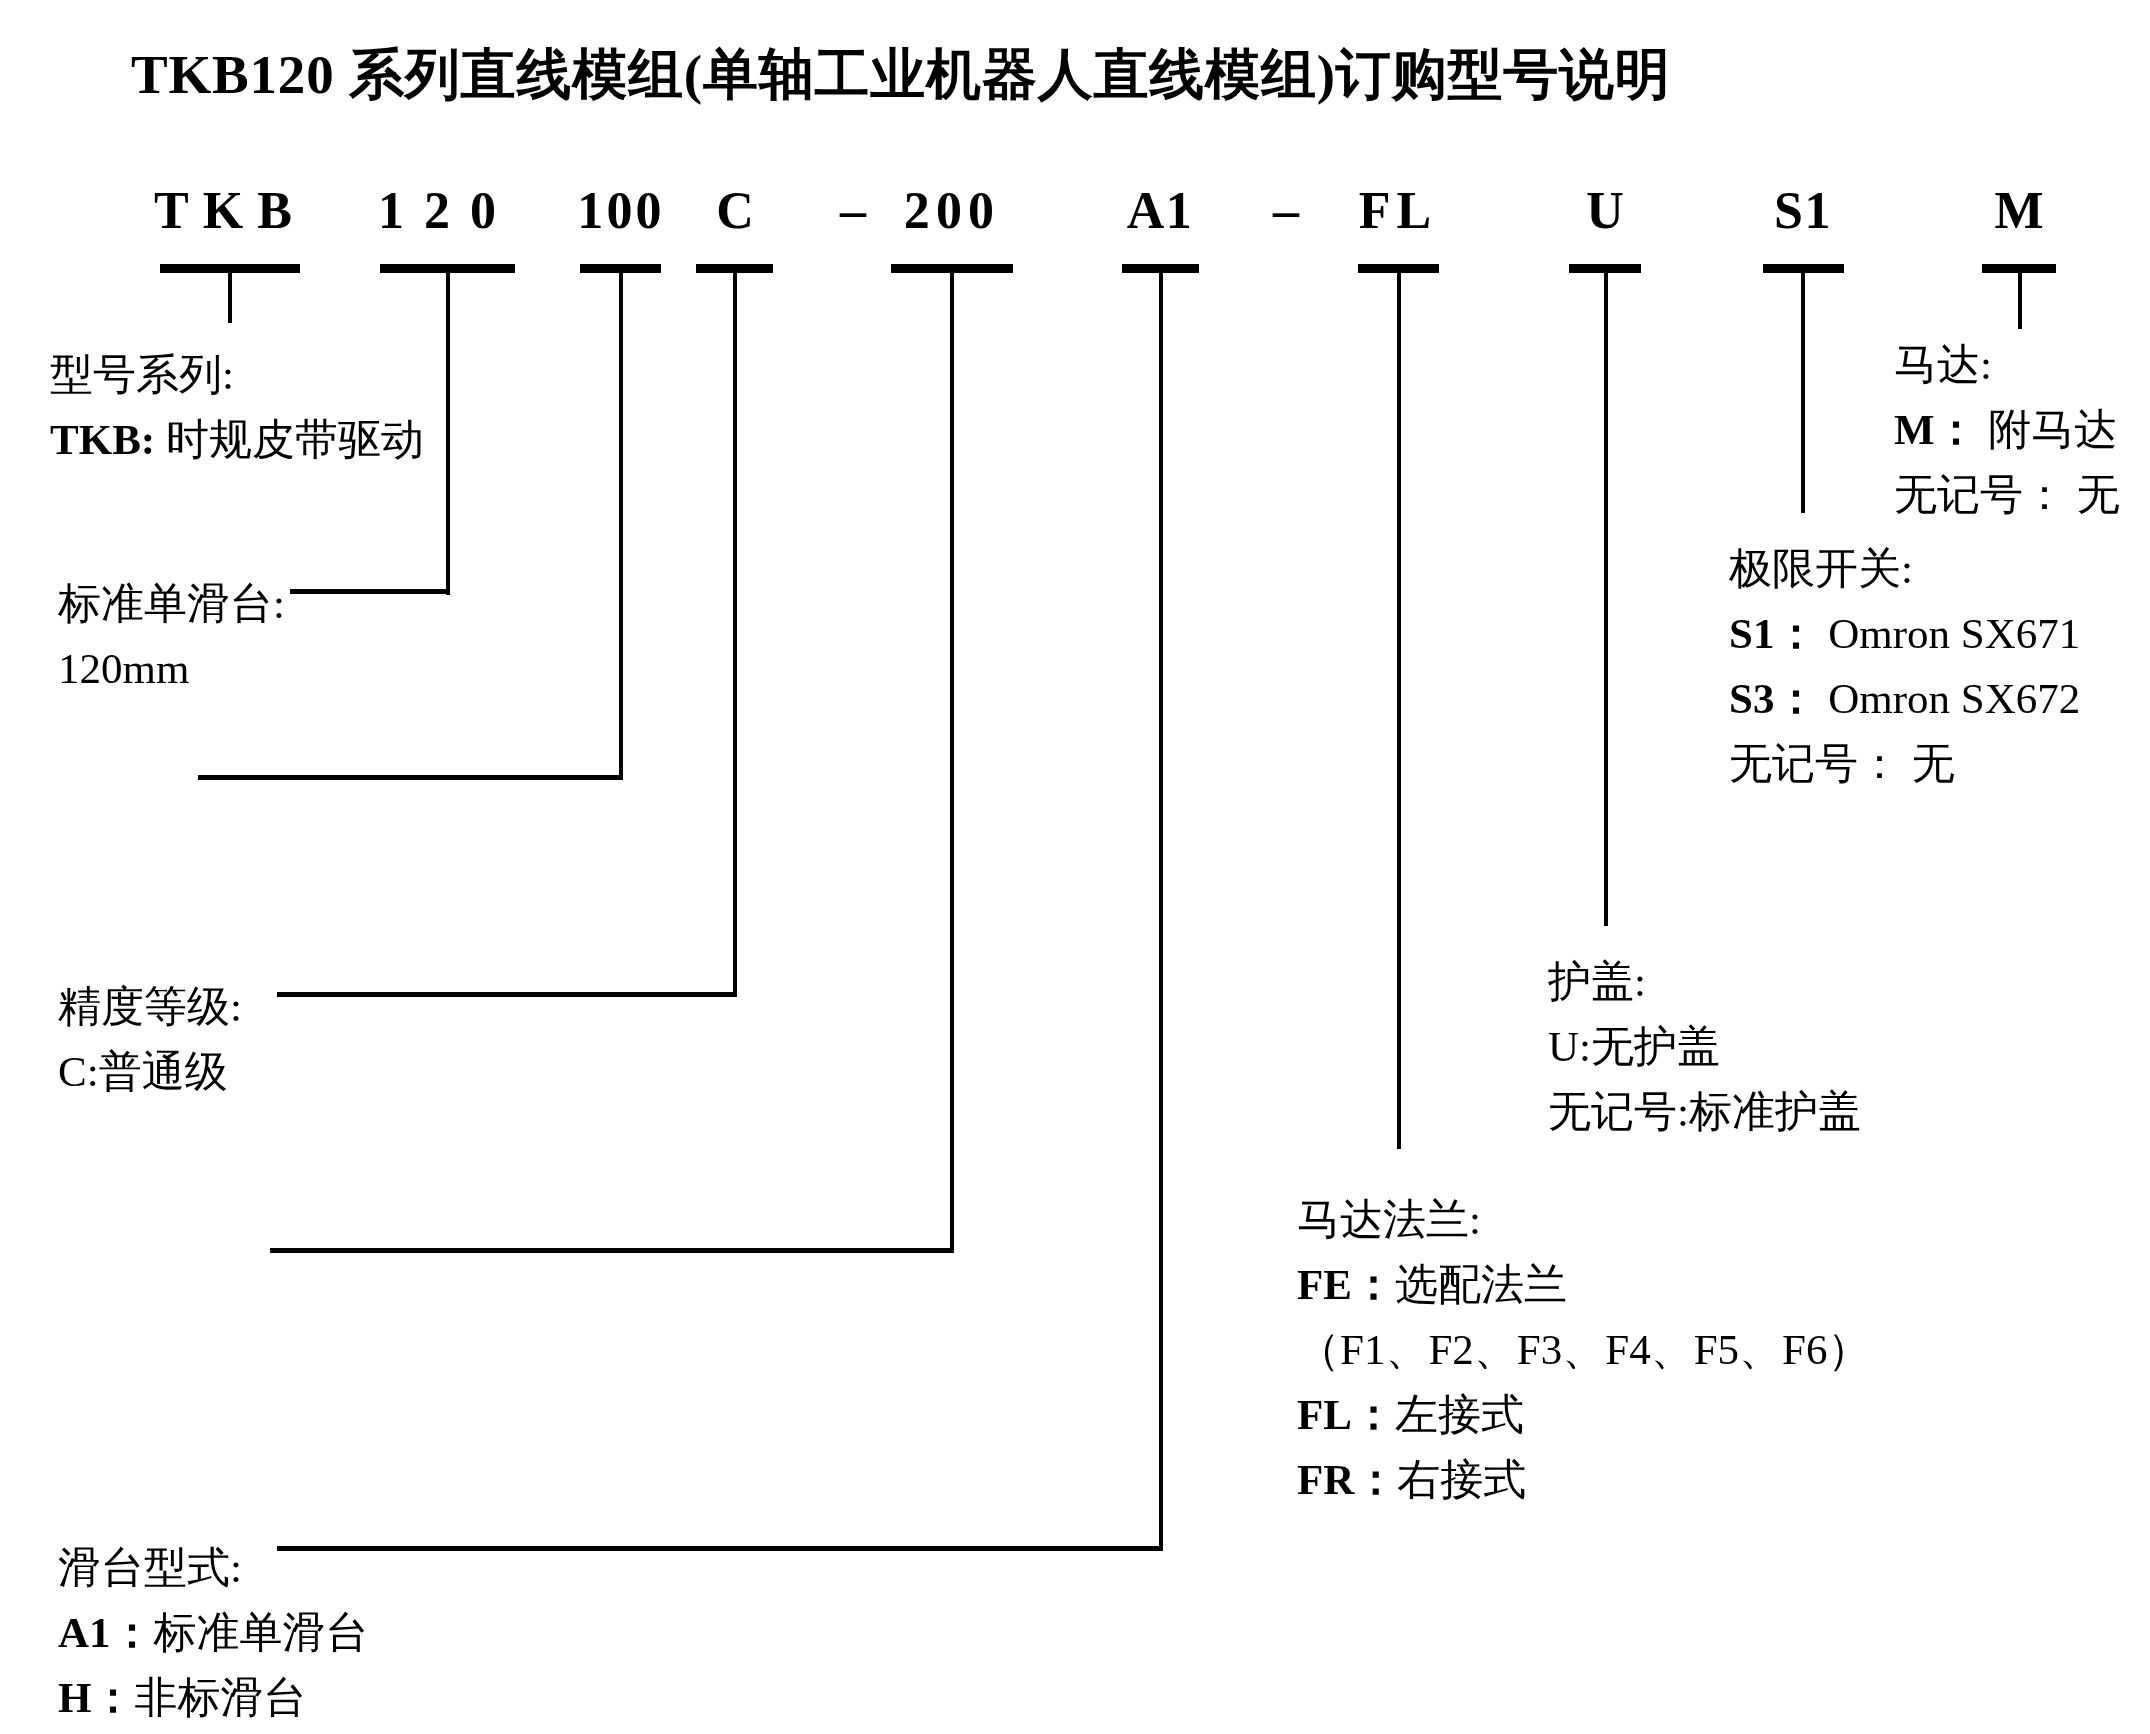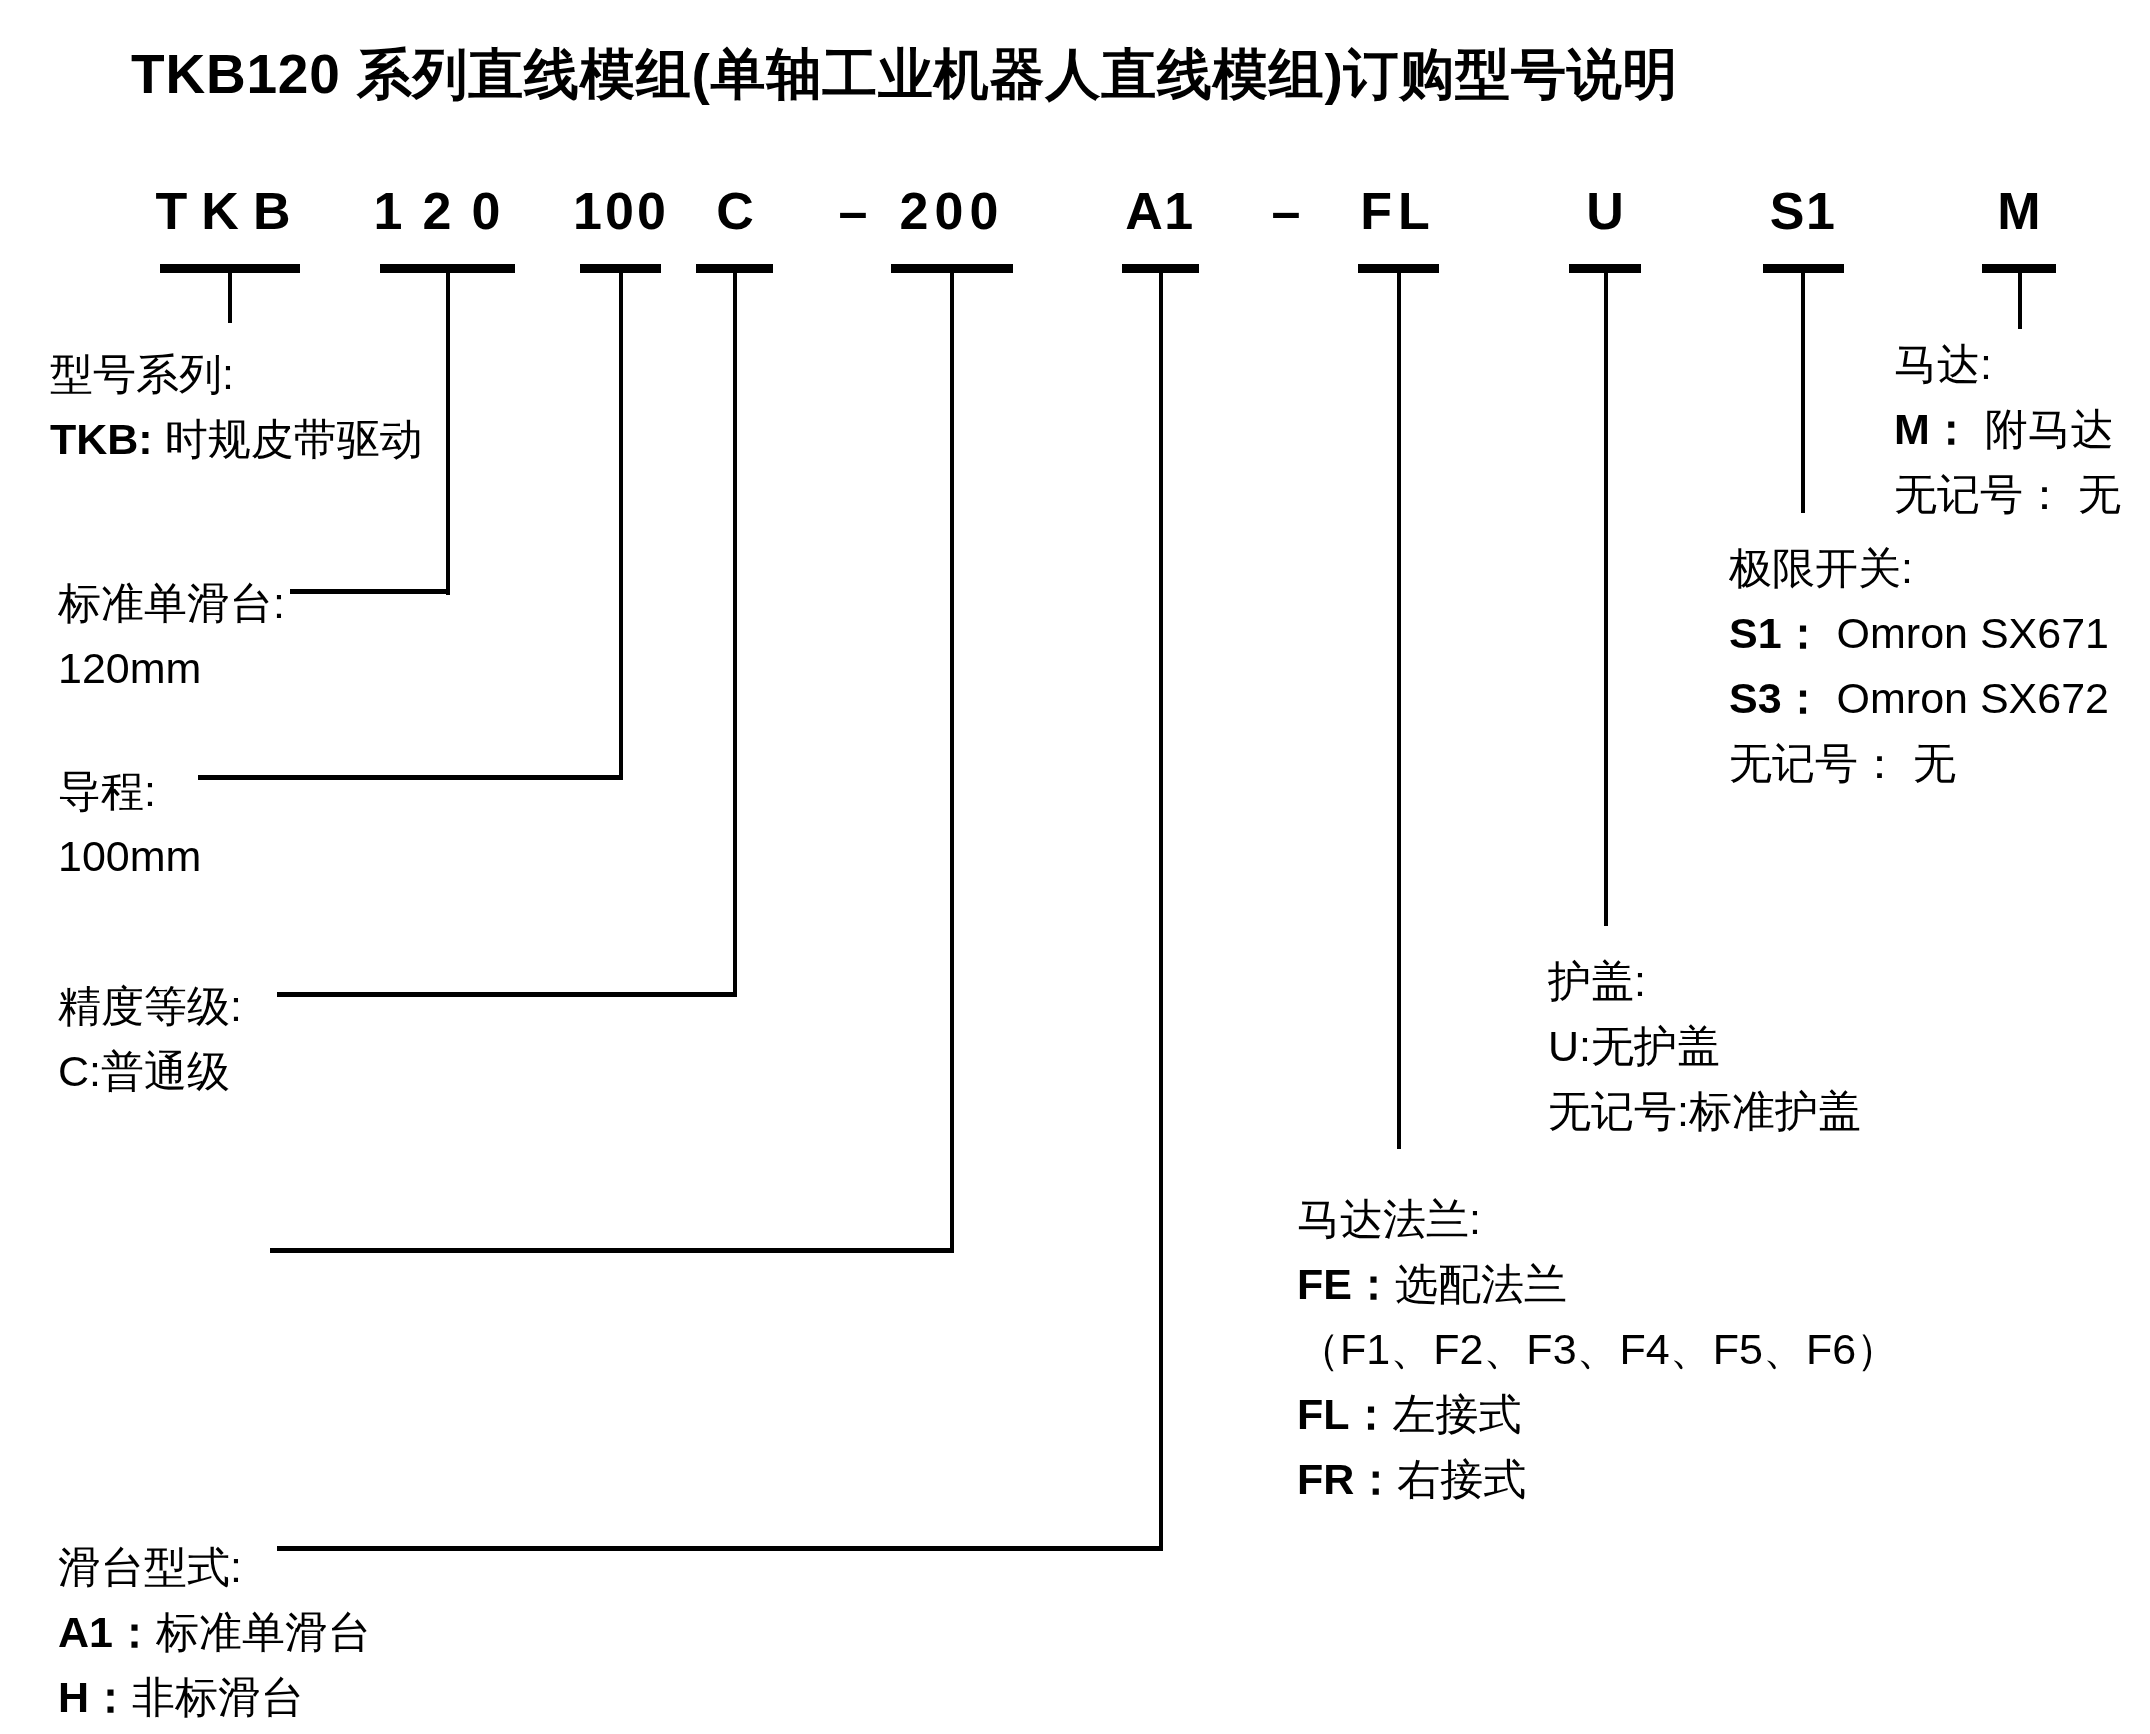--- a/index.html
+++ b/index.html
@@ -1,18 +1,18 @@
 <!DOCTYPE html>
 <html style="font-size:12.3px"><head>
 <meta charset="utf-8">
 <style>
   html,body{margin:0;padding:0;background:#fff;}
   .canvas{
     position:relative;width:2151px;height:1735px;background:#ffffff;
-    font-family:Liberation Sans, sans-serif;color:#000;overflow:hidden;
+    font-family:Liberation Serif, serif;color:#000;overflow:hidden;
   }
   .title{
     position:absolute;left:131px;top:38px;font-size:55px;font-weight:700;
     white-space:nowrap;letter-spacing:0.8px;
   }
   .code{
     position:absolute;top:181px;font-size:52px;font-weight:700;
     transform:translateX(-50%);white-space:nowrap;
   }
   .bar{position:absolute;top:264px;height:9.2px;background:#000;}
@@ -72,24 +72,20 @@
   <div class="section" style="left:50px;top:342px">
     <div class="row">型号系列:</div>
     <div class="row"><span class="bold">TKB:</span><span> 时规皮带驱动</span></div>
   </div>
 
   <div class="section" style="left:58px;top:571px">
     <div class="row">标准单滑台:</div>
     <div class="row"><span class="bold"></span><span>120mm</span></div>
   </div>
 
-  <div class="section" style="left:58px;top:759px">
-    <div class="row">导程:</div>
-    <div class="row"><span class="bold"></span><span>100mm</span></div>
-  </div>
 
   <div class="section" style="left:58px;top:974px">
     <div class="row">精度等级:</div>
     <div class="row"><span class="bold"></span><span>C:普通级</span></div>
   </div>
 
 
   <div class="section" style="left:58px;top:1535px">
     <div class="row">滑台型式:</div>
     <div class="row"><span class="bold">A1：</span><span>标准单滑台</span></div>

